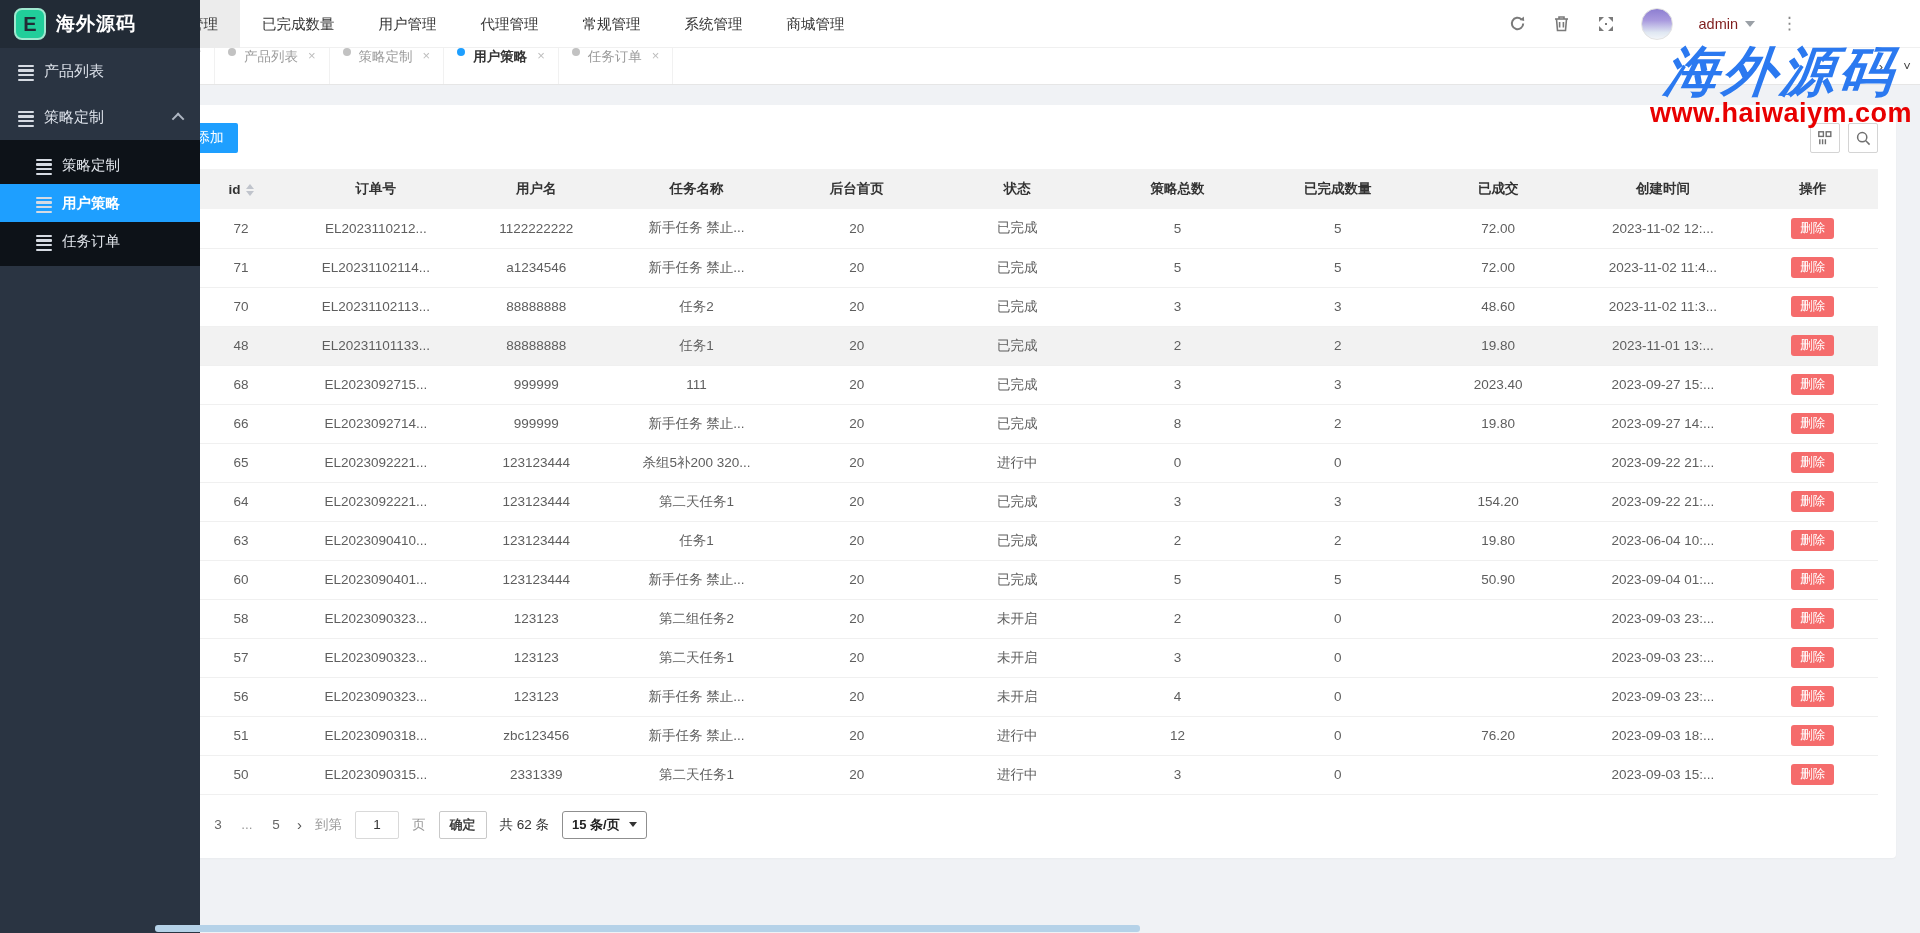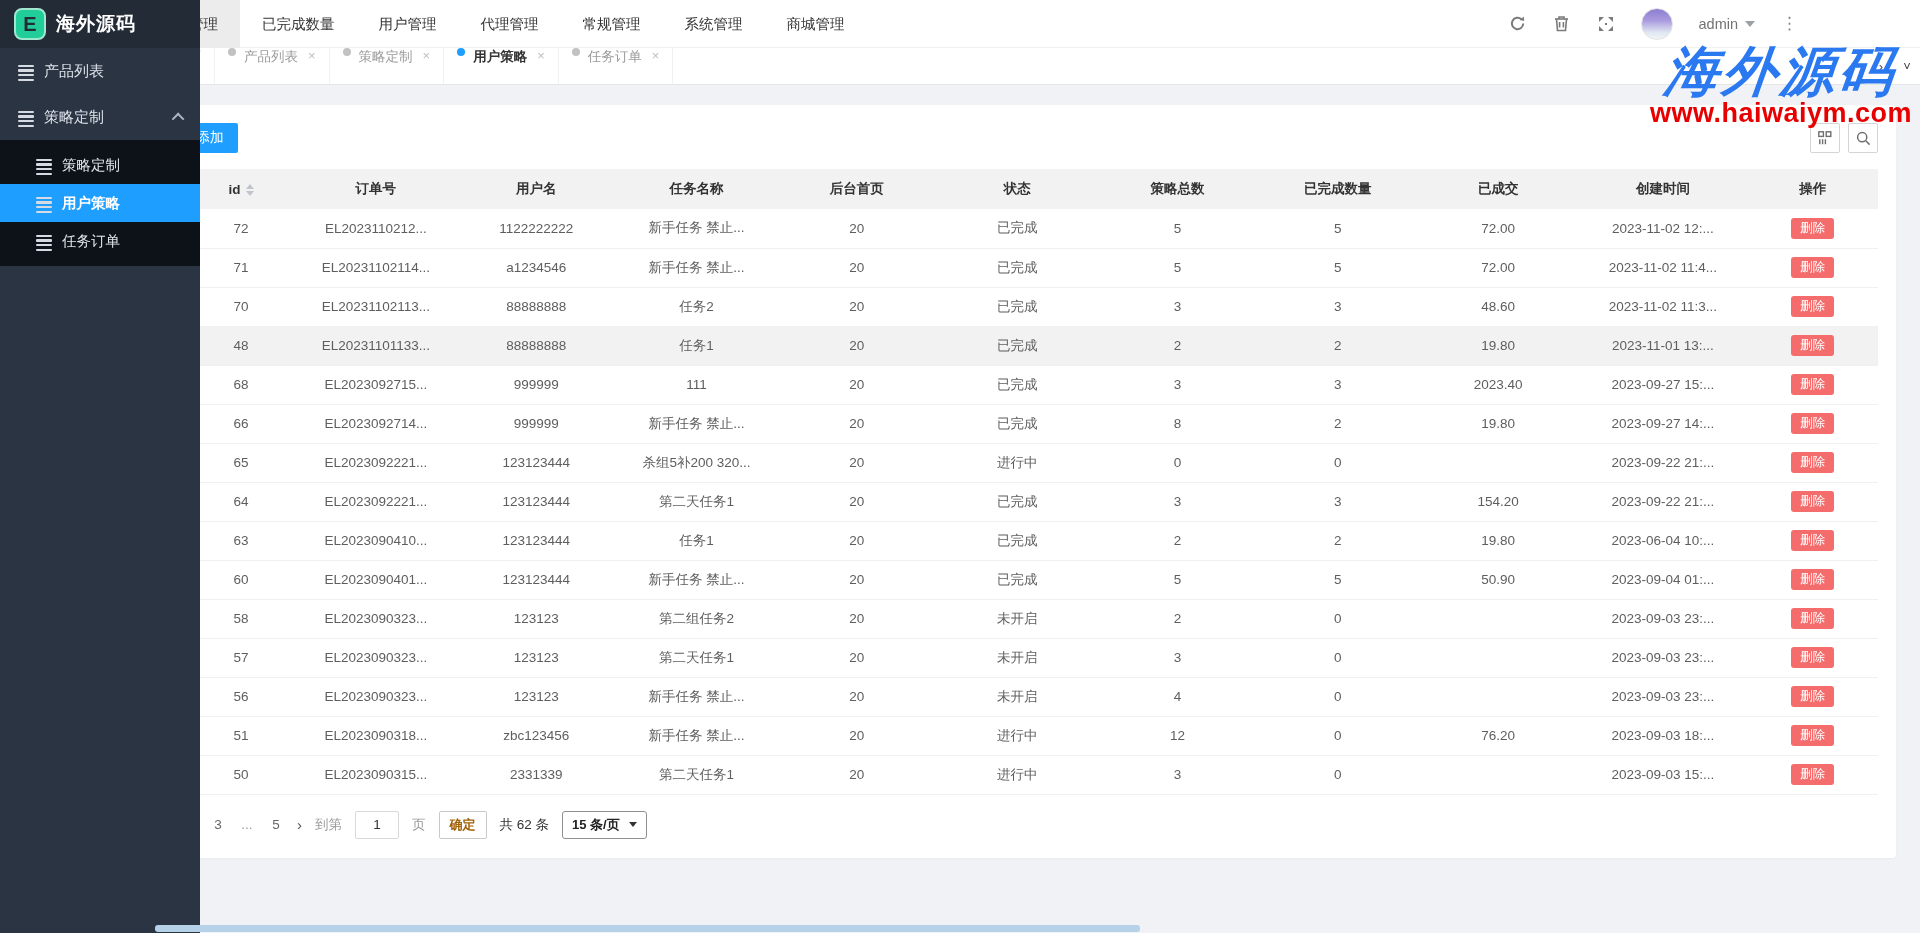--- a/index.html
+++ b/index.html
@@ -23,21 +23,21 @@
   .main { margin-left:80px; height:100%; position:relative; }
 
   .header { height:48px; background:#fff; display:flex; align-items:center; border-bottom:1px solid #f0f0f0; position:relative; z-index:10; }
   .collapse-btn { width:58px; height:48px; display:flex; align-items:center; justify-content:center; cursor:pointer; }
   .nav-tab { padding:0 22px; line-height:48px; font-size:14.5px; color:#333; cursor:pointer; white-space:nowrap; }
   .nav-tab.active { background:#ececec; }
   .header-right { margin-left:auto; display:flex; align-items:center; gap:26px; padding-right:122px; }
   .hicon { width:18px; height:18px; display:inline-flex; align-items:center; justify-content:center; cursor:pointer; color:#7a7a7a; }
   .avatar { width:32px; height:32px; border-radius:50%; background:linear-gradient(180deg,#8d7ed1 0%,#a99ade 38%,#dfe7f2 78%,#f2f5f9 100%); border:1px solid #e3e3e3; cursor:pointer; }
   .admin-wrap { display:flex; align-items:center; gap:7px; cursor:pointer; }
-  .admin-name { font-size:14.5px; color:#737373; }
+  .admin-name { font-size:14.5px; color:#7f1d1d; }
   .caret-down { width:0; height:0; border-left:5px solid transparent; border-right:5px solid transparent; border-top:6px solid #9aa0a6; }
   .vdots { font-size:17px; color:#888; letter-spacing:0; cursor:pointer; line-height:1; }
 
   .tabbar { height:37px; background:#fff; border-bottom:1px solid #e6e6e6; display:flex; align-items:stretch; position:relative; z-index:5; }
   .tab-scroll { width:38px; display:flex; align-items:center; justify-content:center; font-size:15px; color:#333; font-weight:700; cursor:pointer; border-right:1px solid #f1f1f1; }
   .tab { display:flex; gap:8px; padding:0 13px; border-right:1px solid #f1f1f1; cursor:pointer; }
   .tab-dot { width:8px; height:8px; border-radius:50%; background:#c2c2c2; }
   .tab.active .tab-dot { background:#1E9FFF; }
   .tab-label { font-size:13.5px; color:#9b9b9b; white-space:nowrap; }
   .tab.active .tab-label { color:#333; font-weight:700; }
@@ -72,21 +72,21 @@
 
   .pagination { display:flex; align-items:center; margin-top:16px; gap:13px; font-size:13.5px; color:#666; padding-left:8px; }
   .pg-arrow { font-size:15px; cursor:pointer; }
   .pg-prev { color:#ccc; }
   .pg-next { color:#555; }
   .pg-num { cursor:pointer; min-width:16px; text-align:center; }
   .pg-num.active { width:26px; height:26px; border-radius:50%; background:#1E9FFF; color:#fff; display:flex; align-items:center; justify-content:center; cursor:default; }
   .pg-ellipsis { color:#999; cursor:default; }
   .pg-label { color:#9b9b9b; }
   .pg-input { width:44px; height:28px; border:1px solid #d9d9d9; border-radius:2px; text-align:center; font-size:13.5px; color:#333; font-family:"Liberation Sans",sans-serif; }
-  .pg-confirm { height:28px; padding:0 10px; background:#fff; border:1px solid #c9c9c9; border-radius:2px; font-size:13px; font-weight:700; color:#a16207; cursor:pointer; font-family:"Liberation Sans",sans-serif; }
+  .pg-confirm { height:28px; padding:0 10px; background:#fff; border:1px solid #c9c9c9; border-radius:2px; font-size:13px; font-weight:700; color:#404040; cursor:pointer; font-family:"Liberation Sans",sans-serif; }
   .pg-total { color:#333; }
   .pg-select { height:28px; border:1px solid #8f8f8f; border-radius:3px; background:#fff; display:flex; align-items:center; gap:9px; padding:0 9px; font-size:13px; font-weight:700; color:#222; cursor:pointer; }
   .pg-select .caret-down { border-top-color:#333; border-left-width:4px; border-right-width:4px; border-top-width:5px; }
 
   .hscrollbar { position:absolute; bottom:1px; left:155px; width:985px; height:7px; background:#b5d2e8; border-radius:3px; z-index:80; }
 </style>
 </head>
 <body>
 
 <div class="sidebar">

